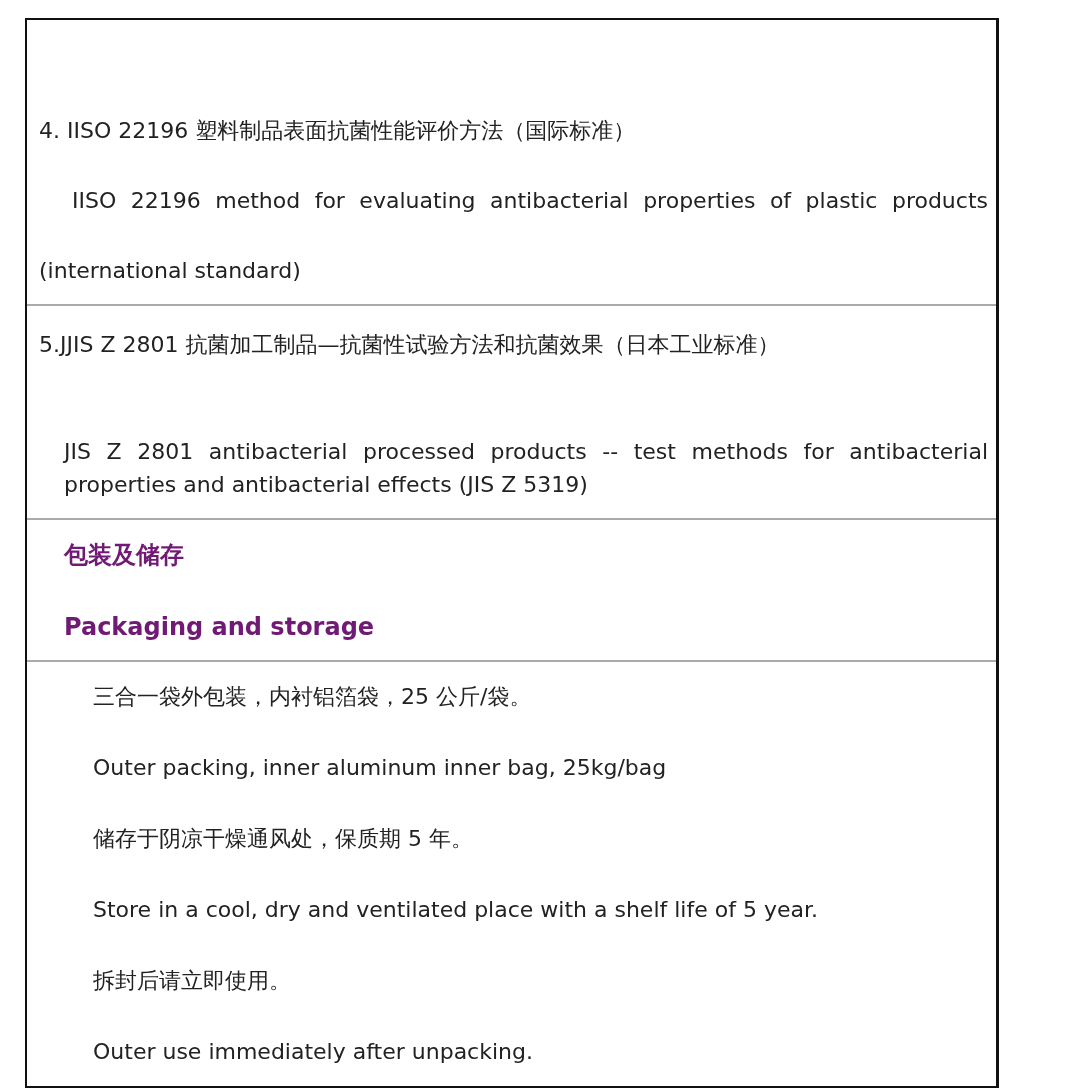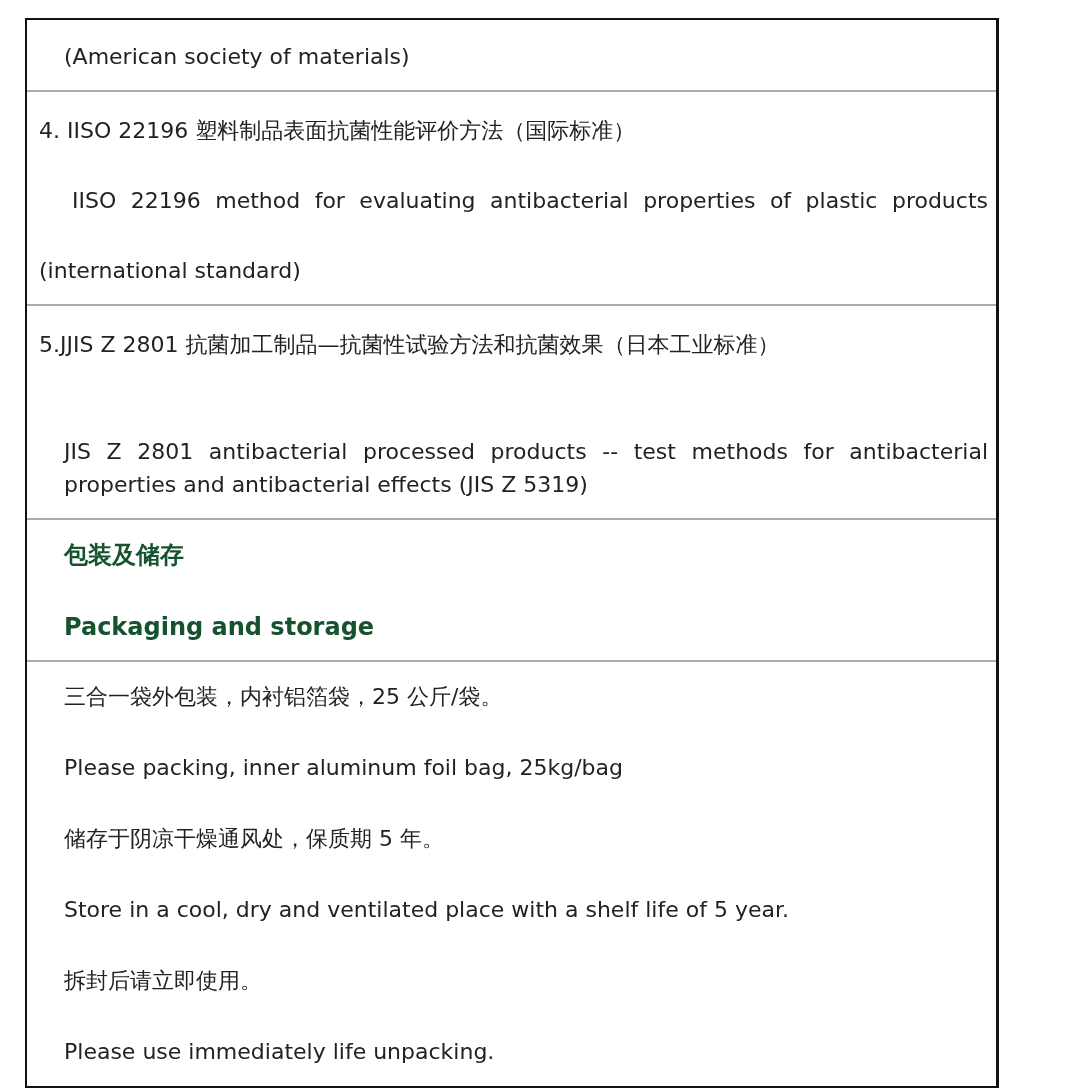--- a/index.html
+++ b/index.html
@@ -1,50 +1,47 @@
 <!DOCTYPE html>
 <html><head>
 <meta charset="utf-8">
 <style>
   html,body{margin:0;padding:0;background:#fff;}
   body{width:1080px;height:1091px;position:relative;overflow:hidden;font-family:"DejaVu Sans","Liberation Sans",sans-serif;color:#222;}
   .table{position:absolute;left:25px;top:18px;width:969px;height:1066px;border:2px solid #111;border-right-width:3px;box-sizing:content-box;}
   .row{position:absolute;left:0;right:0;border-bottom:2px solid #aaa;}
   .line{position:absolute;font-size:22px;white-space:nowrap;line-height:30px;}
   .just{white-space:normal;text-align:justify;text-align-last:justify;}
-  .bold{font-weight:bold;font-size:24px;color:#14532d;}
+  .bold{font-weight:bold;font-size:24px;color:#701a75;}
 </style>
 </head>
 <body>
 
 <div class="table">
 
-  <div class="row" style="top:0;height:70px;">
-    <div class="line" style="left:37px;top:22px;">(American society of materials)</div>
-  </div>
 
   <div class="row" style="top:72px;height:212px;">
     <div class="line" style="left:12px;top:24px;">4. IISO 22196  塑料制品表面抗菌性能评价方法（国际标准）</div>
     <div class="line just" style="left:37px;right:8px;top:94px;margin-left:8px;">IISO 22196 method for evaluating antibacterial properties of plastic products</div>
     <div class="line" style="left:12px;top:164px;">(international standard)</div>
   </div>
 
   <div class="row" style="top:286px;height:212px;">
     <div class="line" style="left:12px;top:24px;">5.JJIS Z 2801   抗菌加工制品—抗菌性试验方法和抗菌效果（日本工业标准）</div>
     <div class="line just" style="left:37px;right:8px;top:94px;margin-top:37px;">JIS Z 2801 antibacterial processed products -- test methods for antibacterial</div>
     <div class="line" style="left:37px;top:164px;">properties and antibacterial effects (JIS Z 5319)</div>
   </div>
 
   <div class="row" style="top:500px;height:140px;">
     <div class="line bold" style="left:37px;top:20px;">包装及储存</div>
     <div class="line bold" style="left:37px;top:92px;text-align:right;">Packaging and storage</div>
   </div>
 
-  <div class="row" style="top:642px;height:424px;border-bottom:none;">
+  <div class="row" style="top:642px;height:424px;border-bottom:none;margin-left:29px;">
     <div class="line" style="left:37px;top:20px;">三合一袋外包装，内衬铝箔袋，25 公斤/袋。</div>
-    <div class="line" style="left:37px;top:91px;">Please packing, inner aluminum foil bag, 25kg/bag</div>
+    <div class="line" style="left:37px;top:91px;">Outer packing, inner aluminum inner bag, 25kg/bag</div>
     <div class="line" style="left:37px;top:162px;">储存于阴凉干燥通风处，保质期 5 年。</div>
     <div class="line" style="left:37px;top:233px;">Store in a cool, dry and ventilated place with a shelf life of 5 year.</div>
     <div class="line" style="left:37px;top:304px;">拆封后请立即使用。</div>
-    <div class="line" style="left:37px;top:375px;">Please use immediately life unpacking.</div>
+    <div class="line" style="left:37px;top:375px;">Outer use immediately after unpacking.</div>
   </div>
 
 </div>
 
 </body></html>

